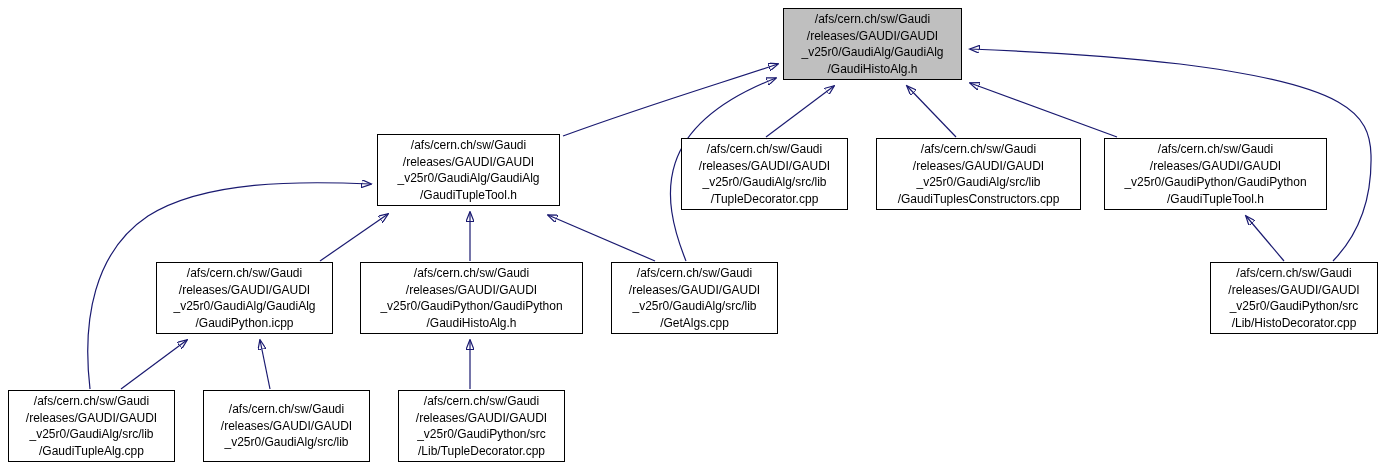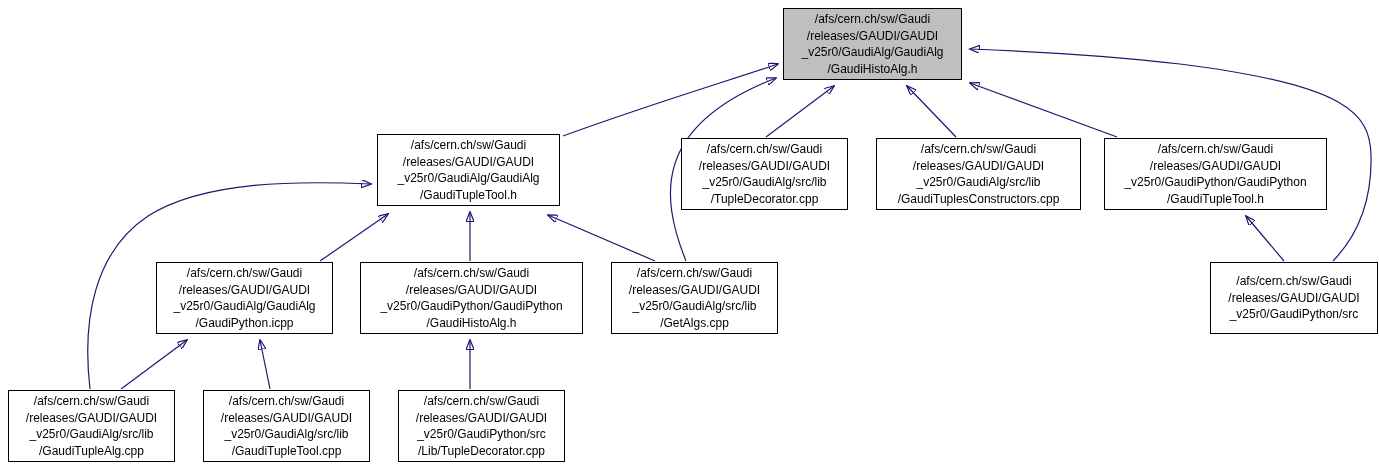--- a/index.html
+++ b/index.html
@@ -126,34 +126,34 @@
     <span>/afs/cern.ch/sw/Gaudi</span>
     <span>/releases/GAUDI/GAUDI</span>
     <span>_v25r0/GaudiAlg/src/lib</span>
     <span>/GetAlgs.cpp</span>
   </div>
 
   <div class="node" style="left:1210px; top:262px; width:168px; height:72px;">
     <span>/afs/cern.ch/sw/Gaudi</span>
     <span>/releases/GAUDI/GAUDI</span>
     <span>_v25r0/GaudiPython/src</span>
+    <span>/Lib/HistoDecorator.cpp</span>
   </div>
 
   <div class="node" style="left:8px; top:390px; width:167px; height:72px;">
     <span>/afs/cern.ch/sw/Gaudi</span>
     <span>/releases/GAUDI/GAUDI</span>
     <span>_v25r0/GaudiAlg/src/lib</span>
     <span>/GaudiTupleAlg.cpp</span>
   </div>
 
   <div class="node" style="left:203px; top:390px; width:167px; height:72px;">
     <span>/afs/cern.ch/sw/Gaudi</span>
     <span>/releases/GAUDI/GAUDI</span>
     <span>_v25r0/GaudiAlg/src/lib</span>
-    <span>/GaudiTupleTool.cpp</span>
   </div>
 
   <div class="node" style="left:398px; top:390px; width:167px; height:72px;">
     <span>/afs/cern.ch/sw/Gaudi</span>
     <span>/releases/GAUDI/GAUDI</span>
     <span>_v25r0/GaudiPython/src</span>
     <span>/Lib/TupleDecorator.cpp</span>
   </div>
 
 </div>

